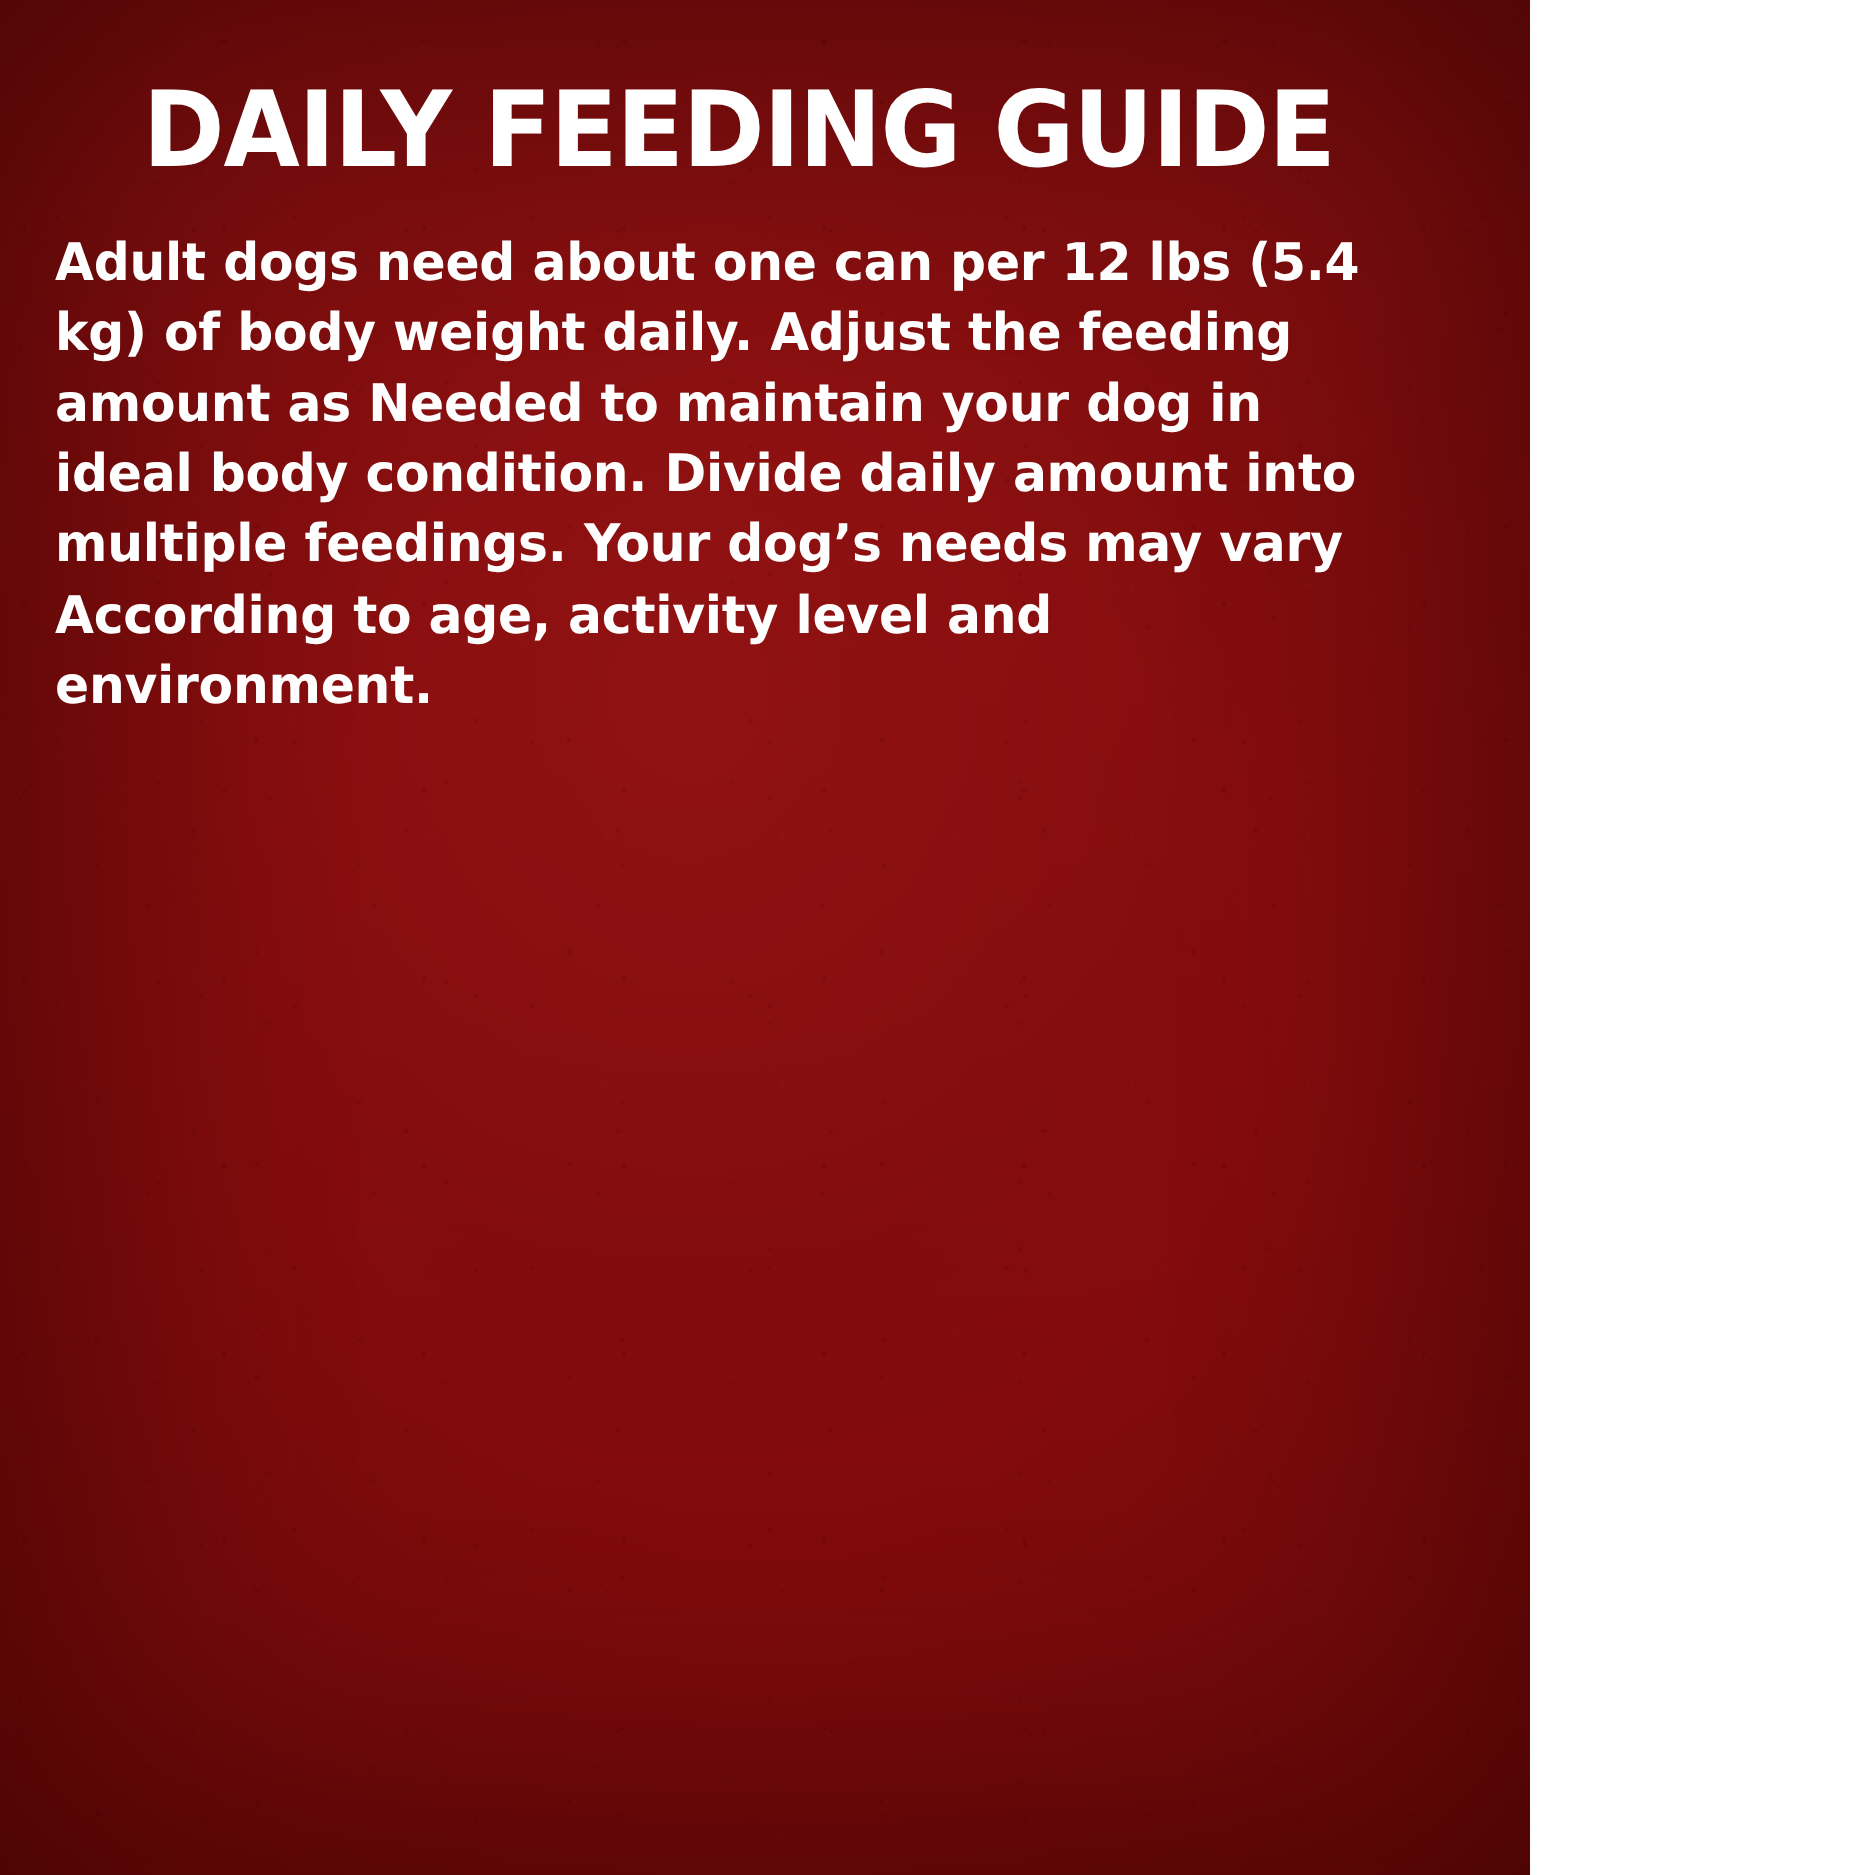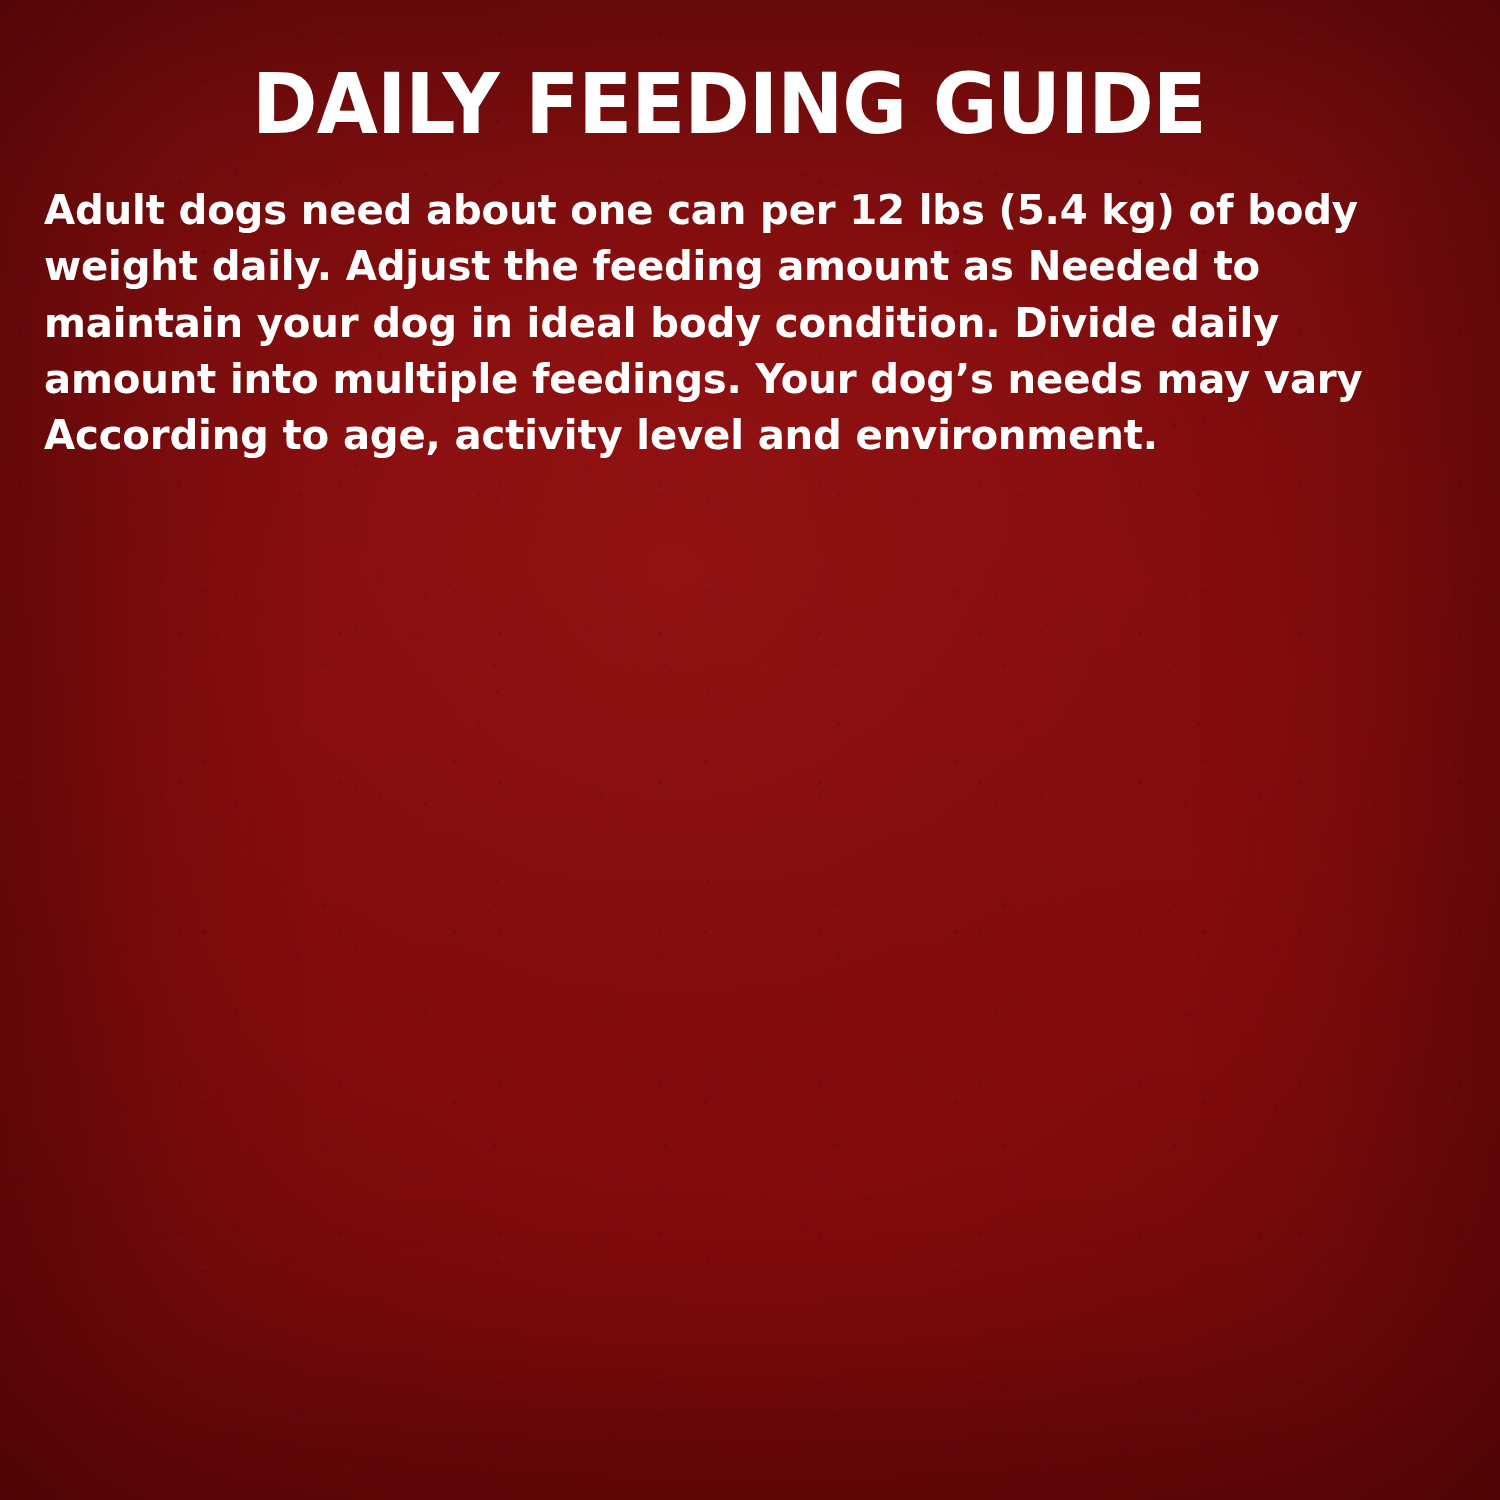--- a/index.html
+++ b/index.html
@@ -8,21 +8,21 @@
   }
   body {
     width: 1500px;
     height: 1500px;
     overflow: hidden;
     font-family: "Liberation Sans", sans-serif;
   }
 
   #panel {
     position: relative;
-    width: 1500px;
+    width: 1224px;
     height: 1500px;
     box-sizing: border-box;
     background-color: #8e0f10;
     background-image:
       radial-gradient(ellipse 60% 55% at 45% 38%, rgba(150,22,22,0.55) 0%, rgba(120,14,14,0.18) 55%, rgba(90,6,6,0.0) 80%),
       radial-gradient(ellipse 85% 80% at 50% 52%, rgba(0,0,0,0.0) 35%, rgba(0,0,0,0.18) 75%, rgba(0,0,0,0.42) 100%),
       linear-gradient(180deg, #8f1011 0%, #8a0d0e 40%, #7e0a0b 100%);
     overflow: hidden;
   }
 

